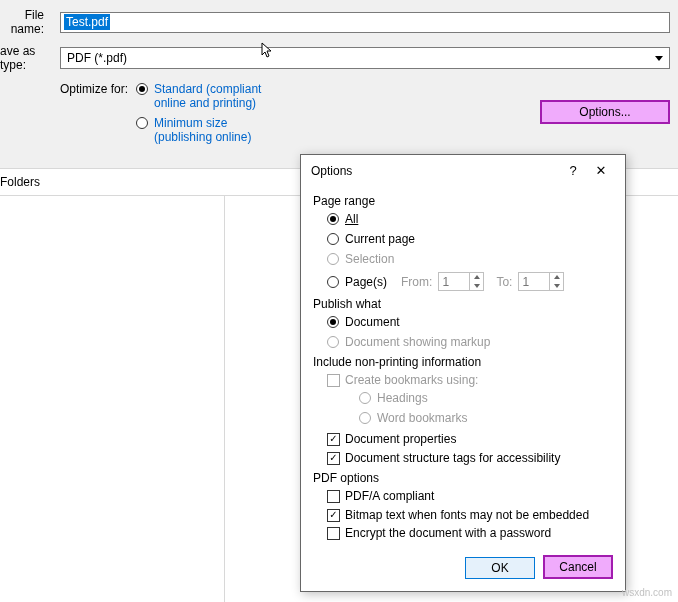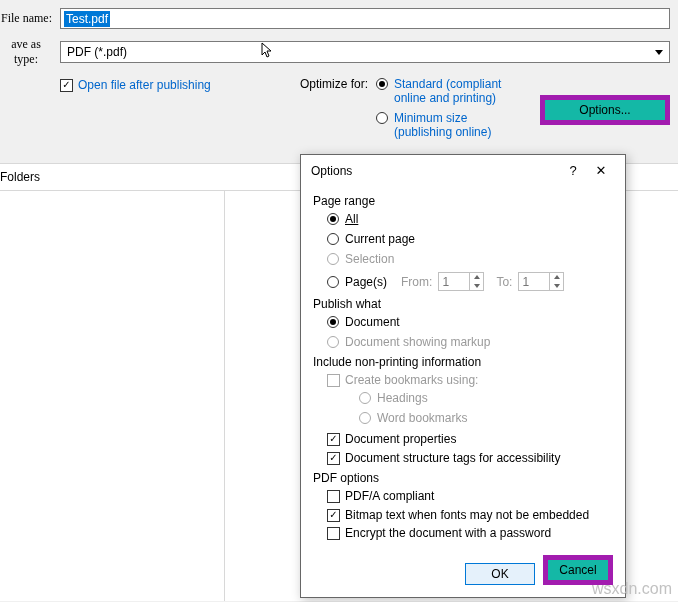--- a/index.html
+++ b/index.html
@@ -20,22 +20,21 @@
     border-bottom: 1px solid #d8d8d8;
   }
   .row {
     display: flex;
     align-items: center;
     margin-bottom: 8px;
   }
   .lbl {
     width: 60px;
     text-align: right;
-    padding-right: 8px;
-    font-family: Liberation Serif, serif;
+    padding-right: 16px;
   }
   .file-input {
     flex: 1;
     margin-right: 8px;
     height: 21px;
     border: 1px solid #7a7a7a;
     background: #fff;
     display: flex;
     align-items: center;
     padding: 0 3px;
@@ -121,22 +120,22 @@
   }
   .radio.disabled { border-color: #aaa; }
   .radio-row {
     display: flex;
     align-items: flex-start;
     gap: 6px;
     margin-bottom: 6px;
   }
   .btn {
     display: inline-block;
-    border: 5px solid #a21caf;
-    background: #14b8a6;
+    border: 2px solid #a21caf;
+    background: #f0abfc;
     padding: 3px 18px;
     cursor: pointer;
   }
   .btn-wide {
     width: 130px;
     text-align: center;
     padding: 3px 0;
   }
   .btn-primary {
     border: 1px solid #0078d7;
@@ -233,49 +232,43 @@
     justify-content: flex-end;
     gap: 8px;
     margin-top: 12px;
     align-items: flex-end;
   }
   .dlg-buttons .btn { width: 70px; text-align: center; padding: 3px 0; }
   .watermark {
     position: absolute;
     right: 6px;
     bottom: 4px;
-    font-size: 16px;
+    font-size: 10px;
     color: #c2c2c2;
   }
 </style>
 </head>
 <body>
 
 <div class="save-panel">
   <div class="row">
     <div class="lbl">File name:</div>
     <div class="file-input">
       <span class="sel">Test.pdf</span>
     </div>
   </div>
   <div class="row">
-    <div class="lbl" style="width:60px;text-align:center;padding-left:0;">ave as type:</div>
+    <div class="lbl" style="width:60px;text-align:left;padding-left:0;">ave as type:</div>
     <div class="type-select">
       <span>PDF (*.pdf)</span>
       <span class="chev"></span>
     </div>
   </div>
 
   <div class="opt-area">
-    <div class="col-left">
-      <span class="chk link">
-        <span class="chkbox checked"></span>
-        <span>Open file after publishing</span>
-      </span>
-    </div>
     <div class="col-mid">
       <div class="optimize">
         <span>Optimize for:</span>
         <div>
           <div class="radio-row">
             <span class="radio selected"></span>
             <span class="link">
               <span>Standard (compliant</span><br>
               <span>online and printing)</span>
             </span>

